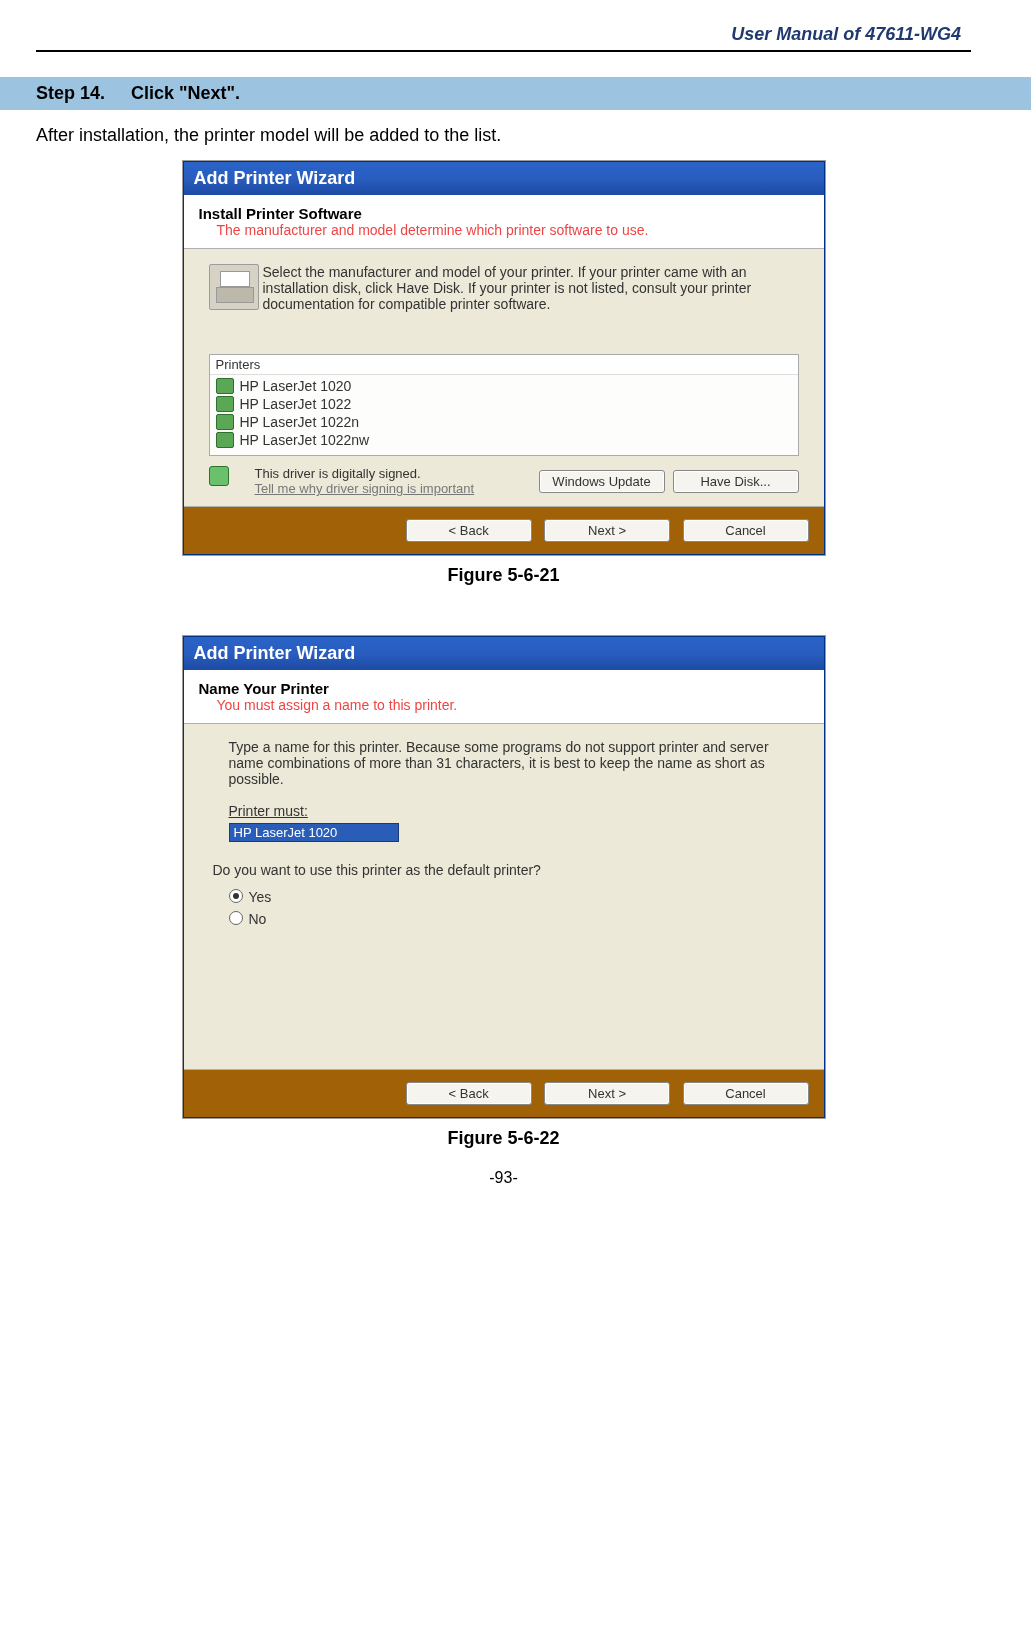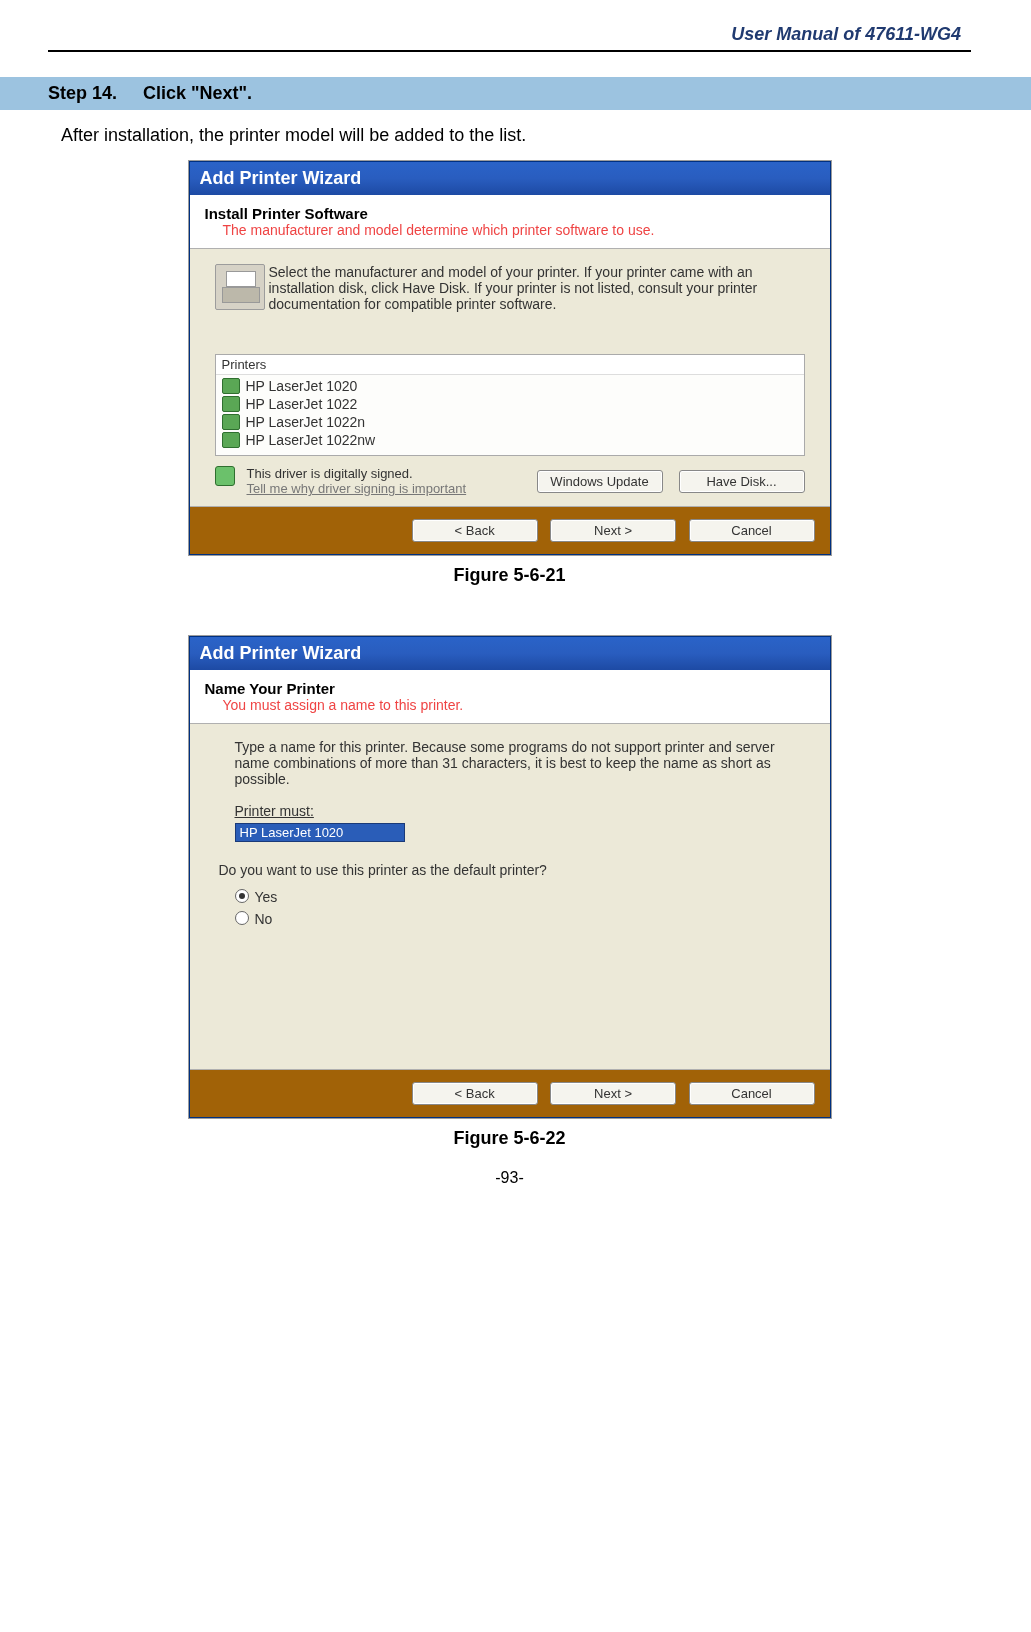--- a/index.html
+++ b/index.html
@@ -5,21 +5,21 @@
   body {
     font-family: Arial, Helvetica, sans-serif;
     margin: 0;
     padding: 0;
     background: #fff;
     color: #000;
   }
   .page {
     width: 1031px;
     margin: 0 auto;
-    padding: 20px 60px 40px 48px;
+    padding: 20px 60px 40px 36px;
     box-sizing: border-box;
   }
   .doc-header {
     text-align: right;
     font-style: italic;
     font-weight: bold;
     color: #203a70;
     font-size: 18px;
     padding-right: 10px;
     padding-top: 4px;
@@ -36,21 +36,21 @@
     font-size: 18px;
     margin: 0 -60px 0 -60px;
     padding-left: 60px;
   }
   .step-bar .step-num {
     display: inline-block;
     width: 90px;
   }
   .body-text {
     font-size: 18px;
-    margin: 15px 0 15px 13px;
+    margin: 15px 0 15px 0;
   }
   .figure-caption {
     text-align: center;
     font-weight: bold;
     font-size: 18px;
     margin: 10px 0 20px 0;
   }
   .page-number {
     text-align: center;
     font-size: 16px;
@@ -156,21 +156,21 @@
   }
   .sig-row {
     display: flex;
     align-items: center;
     justify-content: space-between;
     margin-top: 10px;
     font-size: 13px;
   }
   .sig-left {
     display: flex;
-    gap: 12px;
+    gap: 26px;
     align-items: flex-start;
   }
   .sig-icon {
     width: 18px;
     height: 18px;
     background: #6bc16b;
     border: 1px solid #2f6f2f;
     border-radius: 3px;
     flex: 0 0 18px;
   }
@@ -189,21 +189,20 @@
     border-radius: 3px;
     font-size: 13px;
     text-align: center;
     color: #333;
     cursor: pointer;
     box-shadow: inset 0 0 0 1px #fff;
   }
   .btn + .btn { margin-left: 8px; }
   .sig-buttons {
     display: flex;
-    gap: 8px;
   }
   .wizard-footer {
     border-top: 1px solid #b0b0b0;
     padding: 12px 15px;
     text-align: right;
     background: #a16207;
   }
 
   
   .field-label {

